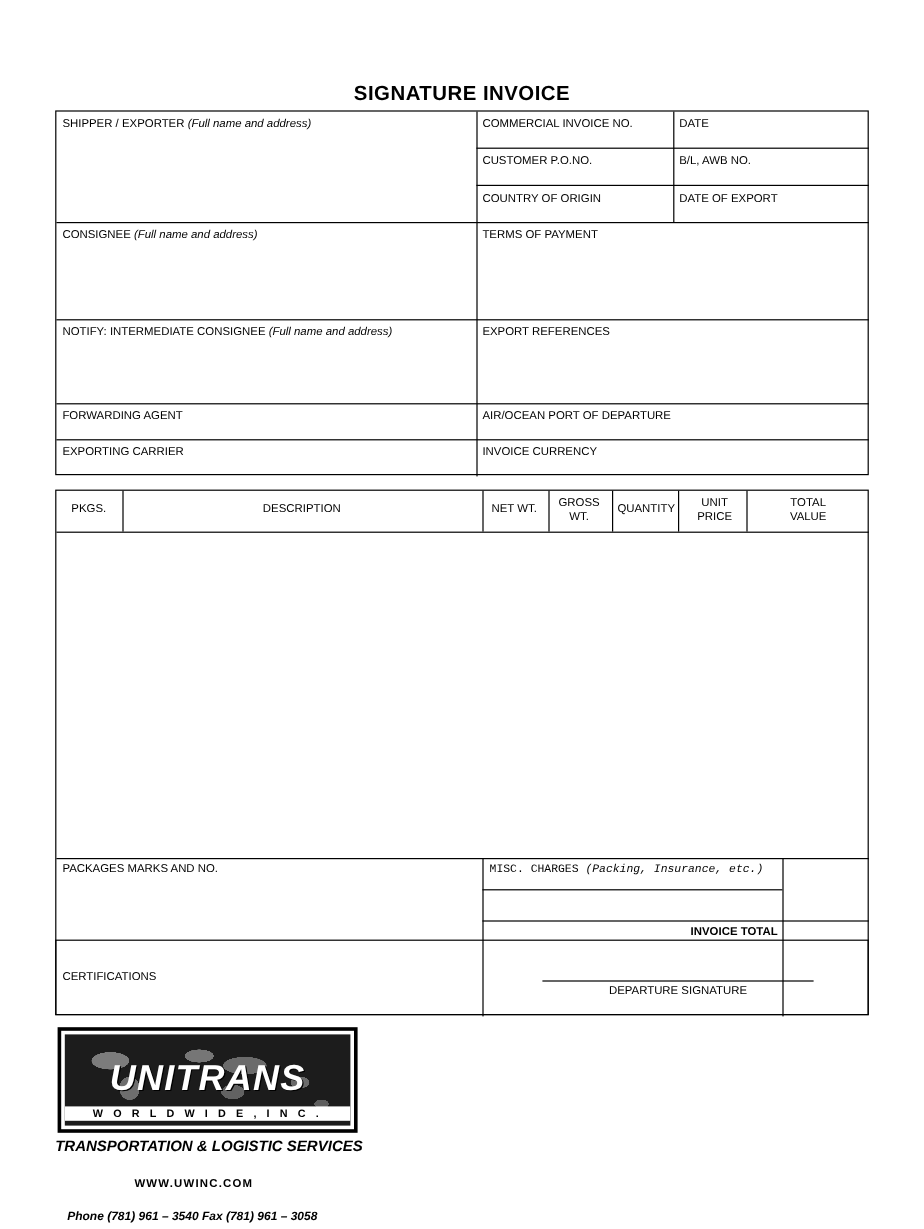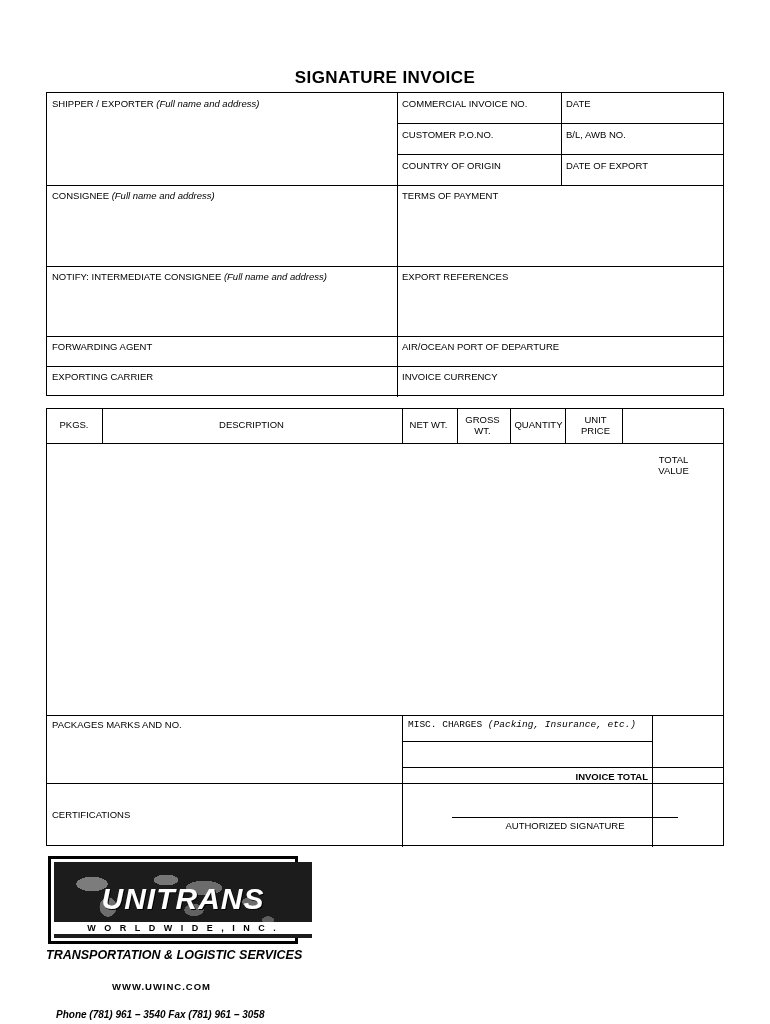--- a/index.html
+++ b/index.html
@@ -98,21 +98,20 @@
     box-sizing: border-box;
     background: #fff;
     padding: 3px;
   }
   .logo-inner {
     position: relative;
     width: 100%;
     height: 100%;
     background: #1c1c1c;
     overflow: hidden;
-    padding-left: 20px;
   }
   .logo-map {
     position: absolute;
     left: 0; top: 0; right: 0; bottom: 0;
     background-image:
       radial-gradient(ellipse 26px 12px at 38px 22px, #8d8d8d 0%, #8d8d8d 60%, transparent 61%),
       radial-gradient(ellipse 14px 16px at 54px 45px, #7d7d7d 0%, #7d7d7d 60%, transparent 61%),
       radial-gradient(ellipse 20px 9px at 112px 18px, #868686 0%, #868686 60%, transparent 61%),
       radial-gradient(ellipse 30px 12px at 150px 26px, #7a7a7a 0%, #7a7a7a 60%, transparent 61%),
       radial-gradient(ellipse 16px 10px at 140px 48px, #6f6f6f 0%, #6f6f6f 60%, transparent 61%),
@@ -264,21 +263,21 @@
   <div class="colhead" style="left:402px; top:419px; width:53px;">NET WT.</div>
   <div class="colhead" style="left:456px; top:414px; width:53px;">
     <div>GROSS</div>
     <div>WT.</div>
   </div>
   <div class="colhead" style="left:511px; top:419px; width:55px;">QUANTITY</div>
   <div class="colhead" style="left:568px; top:414px; width:55px;">
     <div>UNIT</div>
     <div>PRICE</div>
   </div>
-  <div class="colhead" style="left:626px; top:414px; width:95px;margin-top:40px;">
+  <div class="colhead" style="left:626px; top:414px; width:95px;">
     <div>TOTAL</div>
     <div>VALUE</div>
   </div>
 
   <div class="box" style="left:47px; top:443px; width:676px; height:270px; border:none;"></div>
 
   <div class="lbl" style="left:52px; top:719px;">PACKAGES MARKS AND NO.</div>
   <div class="box" style="left:47px; top:731px; width:352px; height:112px; border:none;"></div>
 
   <div class="lbl" style="left:408px; top:719px;font-family:Liberation Mono, monospace;">
@@ -287,21 +286,21 @@
   </div>
   <div class="box" style="left:404px; top:742px; width:246px; height:20px; border:none;"></div>
 
   <div class="lbl bold right" style="left:452px; top:771px; width:196px;text-align:right;">INVOICE TOTAL</div>
   <div class="box" style="left:655px; top:768px; width:64px; height:14px; border:none;"></div>
 
   <div class="box" id="certs"></div>
   <div class="lbl" style="left:52px; top:789px;margin-top:20px;">CERTIFICATIONS</div>
   <div class="box" style="left:50px; top:801px; width:340px; height:40px; border:none;"></div>
   <div class="sigline" style="left:452px; top:817px; width:226px;"></div>
-  <div class="lbl" style="left:452px; top:820px; width:226px; text-align:center;">AUTHORIZED SIGNATURE</div>
+  <div class="lbl" style="left:452px; top:820px; width:226px; text-align:center;">DEPARTURE SIGNATURE</div>
 
   <div class="logo-frame">
     <div class="logo-inner">
       <div class="logo-map"></div>
       <div class="logo-word">UNITRANS</div>
       <div class="logo-sub">W O R L D W I D E ,   I N C .</div>
     </div>
   </div>
   <div class="tagline">TRANSPORTATION &amp; LOGISTIC SERVICES</div>
   <div class="phone">Phone (781) 961 – 3540      Fax (781) 961 – 3058</div>

